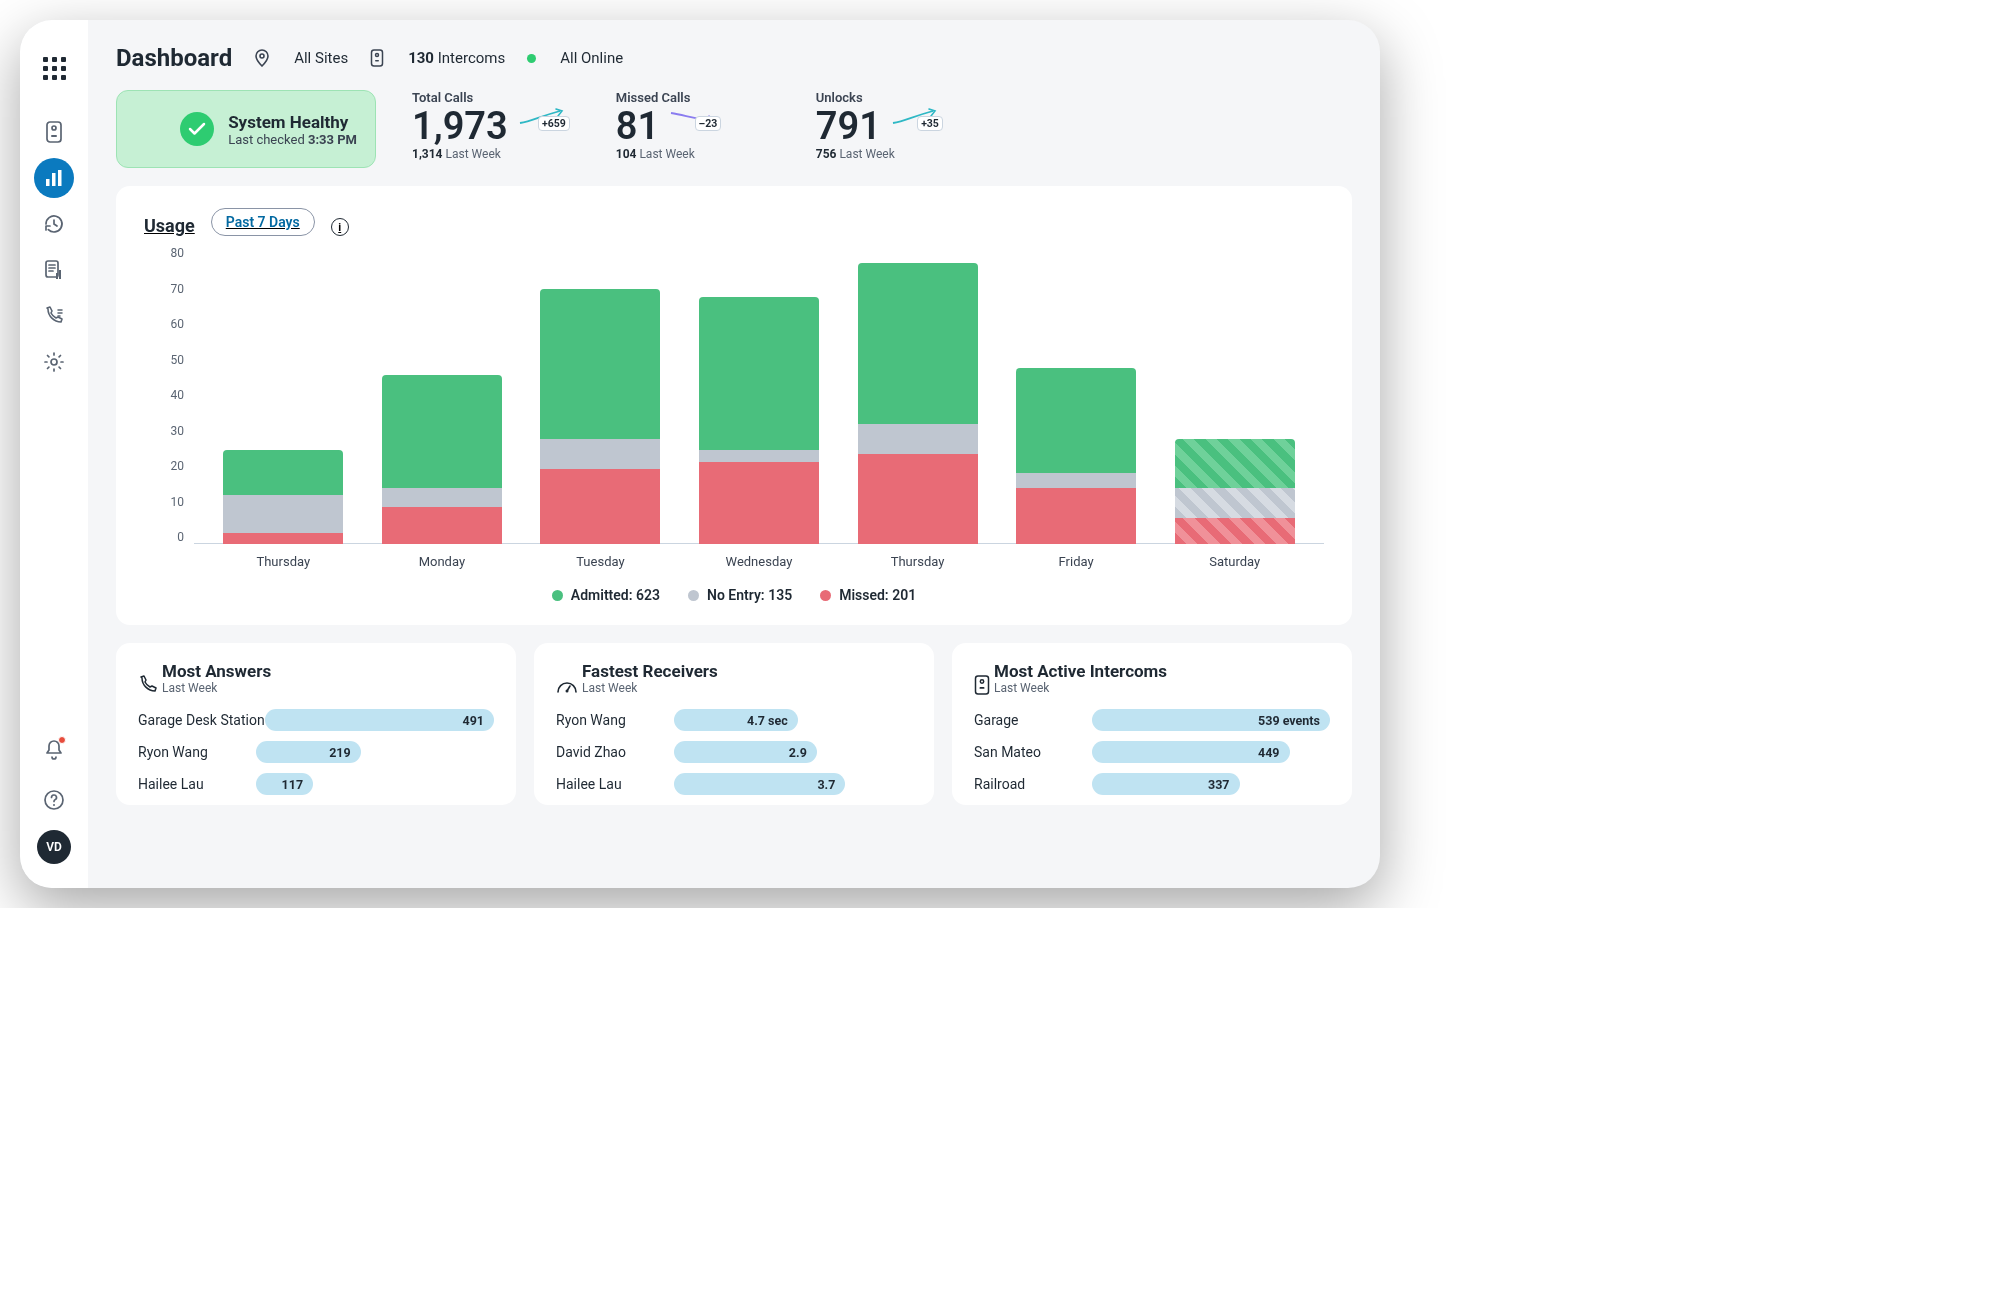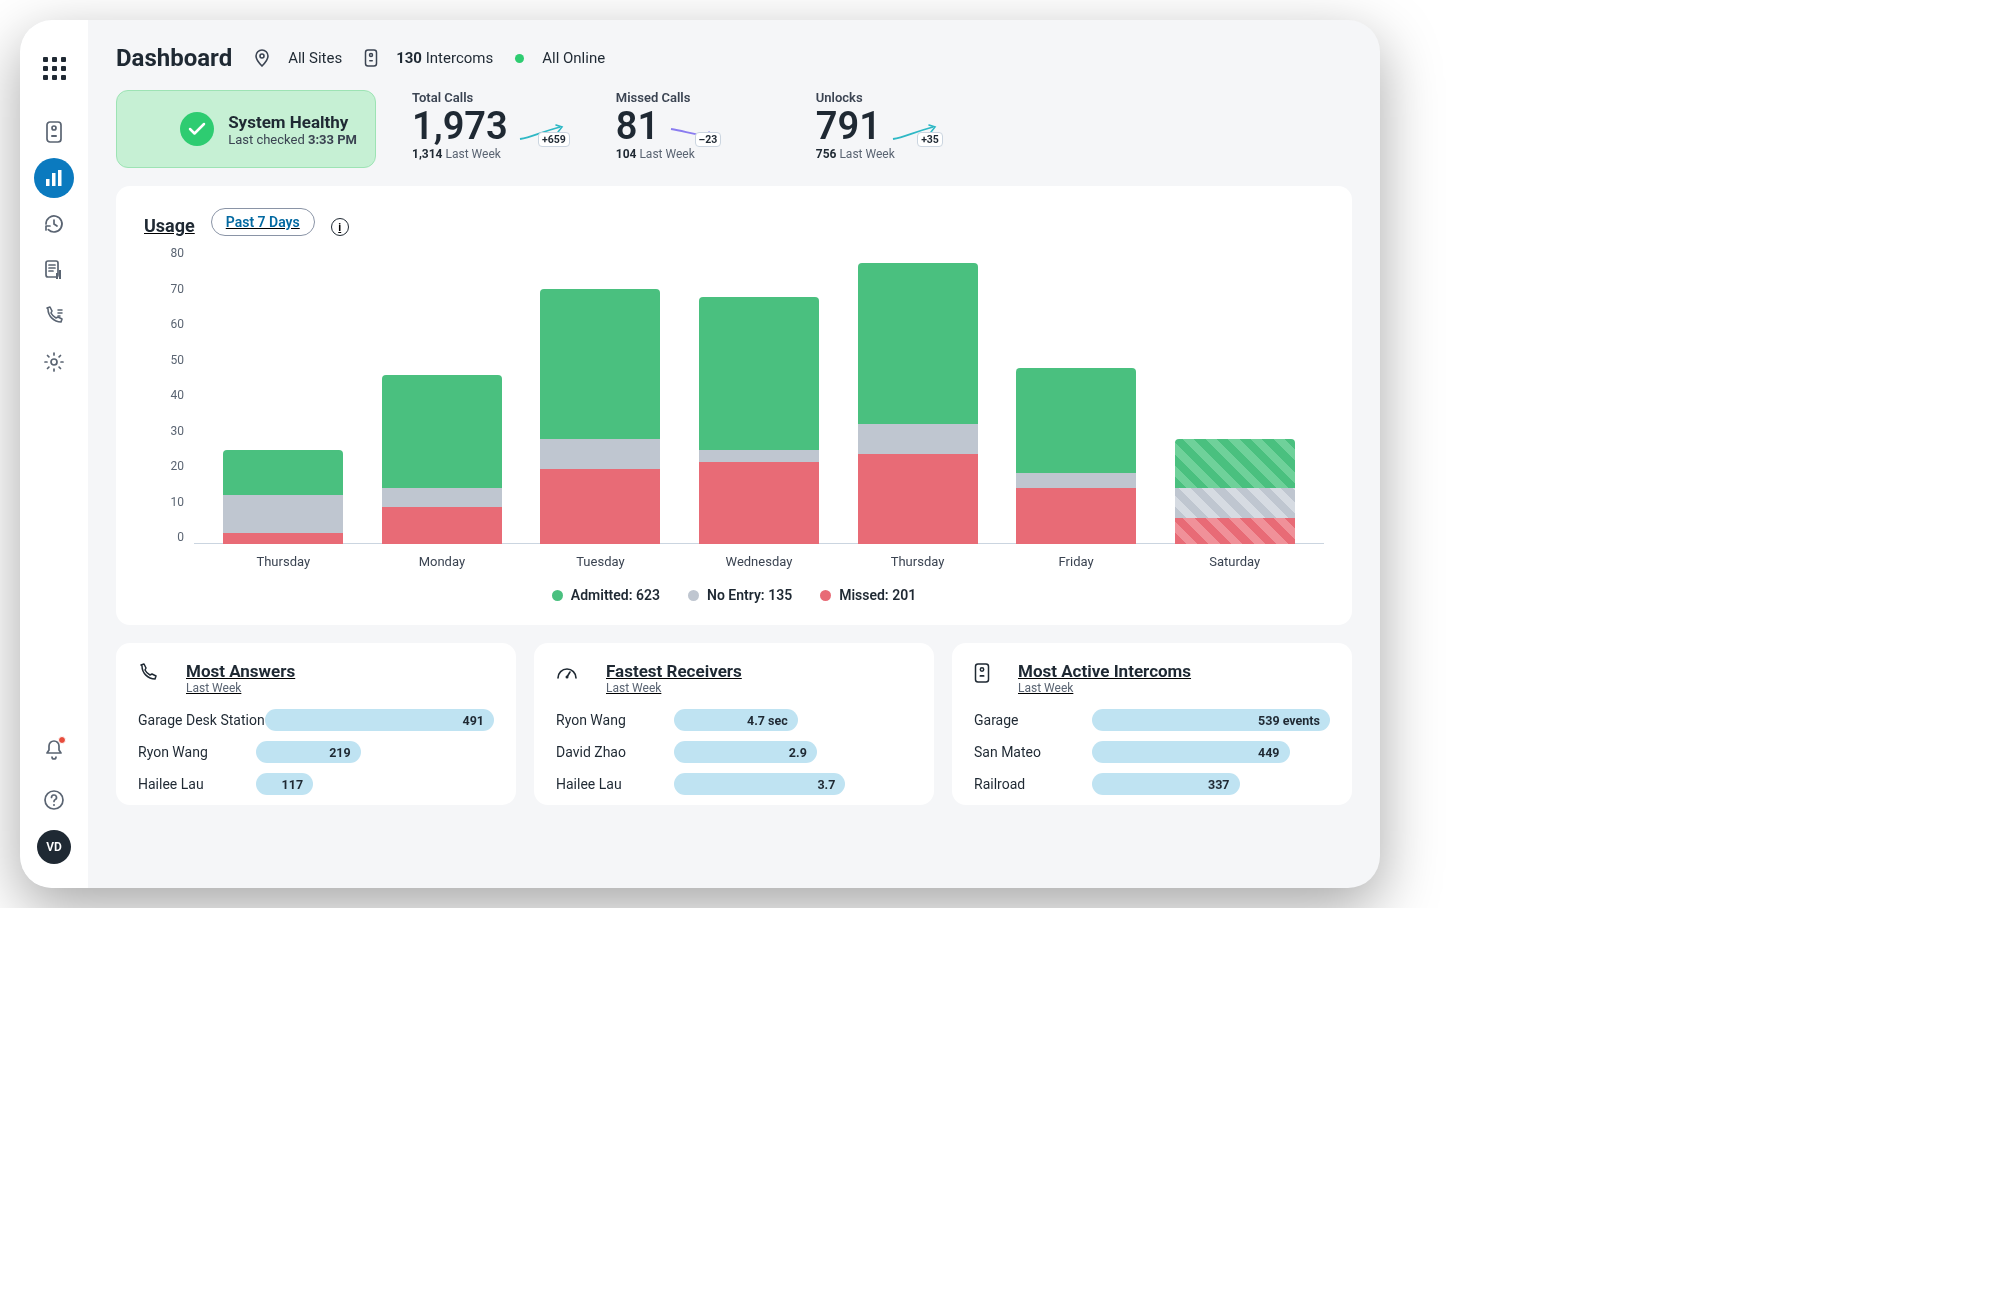--- a/index.html
+++ b/index.html
@@ -12,34 +12,34 @@
   .sb-icon.active { background:#0b7abf; color:#fff; }
   .apps-grid { display:grid; grid-template-columns: repeat(3,5px); grid-template-rows:repeat(3,5px); gap:4px; }
   .apps-grid span { width:5px; height:5px; background:#1f2933; border-radius:1px;}
   .avatar-badge { width:34px; height:34px; border-radius:50%; background:#1f2933; color:#fff; display:flex; align-items:center; justify-content:center; font-size:12px; font-weight:600;}
   .bell-wrap { position:relative; }
   .bell-dot { position:absolute; top:6px; right:8px; width:8px; height:8px; background:#e74c3c; border-radius:50%; border:1.5px solid #fff;}
 
   .content { flex:1; padding: 24px 28px 0 28px; overflow:hidden; }
   .header-row { display:flex; align-items:center; gap:22px; margin-bottom:18px;}
   .page-title { font-size:24px; font-weight:700; color:#1f2933; }
-  .hdr-chip { display:flex; align-items:center; gap:18px; font-size:15px; color:#1f2933;justify-content:flex-end; }
+  .hdr-chip { display:flex; align-items:center; gap:24px; font-size:15px; color:#1f2933;justify-content:flex-end; }
   .hdr-chip .dot { width:9px; height:9px; border-radius:50%; background:#2ecc71; display:inline-block;}
   .hdr-chip svg { color:#3b4452; }
 
   .kpi-row { display:flex; gap:28px; align-items:flex-start; margin-bottom:18px;}
   .health-card { width:260px; height:78px; border-radius:12px; background:#c6f0d4; border:1px solid #9de3b4; display:flex; align-items:center; padding:0 18px; gap:14px;justify-content:flex-end;}
   .check-circle { width:34px; height:34px; border-radius:50%; background:#2ecc71; display:flex; align-items:center; justify-content:center; color:#fff;}
   .health-title { font-size:17px; font-weight:700; color:#1f2933;}
   .health-sub { font-size:13px; color:#3b4452;}
   .health-sub b { font-weight:700;}
 
   .kpi { display:flex; flex-direction:column; gap:2px; min-width:150px;}
   .kpi-label { font-size:13px; color:#3b4452; font-weight:600;}
-  .kpi-value-row { display:flex; align-items:flex-end; gap:10px;}
+  .kpi-value-row { display:flex; align-items:flex-start; gap:10px;}
   .kpi-value { font-size:38px; font-weight:600; color:#1f2933; line-height:1;}
   .trend { position:relative; width:48px; height:22px; }
   .trend svg { position:absolute; inset:0; }
   .trend-badge { position:absolute; bottom:-2px; right:-4px; font-size:10.5px; font-weight:700; background:#fff; border:1px solid #cbd5e0; border-radius:4px; padding:0 3px; color:#1f2933;}
   .trend-badge.neg { color:#1f2933; }
   .kpi-sub { font-size:12px; color:#5a6472;}
   .kpi-sub b { color:#1f2933; font-weight:700;}
 
   .panel { background:#fff; border-radius:14px; padding:22px 28px 22px 28px; }
   .usage-head { display:flex; align-items:flex-end; gap:16px; margin-bottom:8px;text-decoration:underline;}
@@ -64,21 +64,21 @@
   .bar-col.hatched .seg.miss { background: repeating-linear-gradient(45deg,#e86b76,#e86b76 8px,#f09199 8px,#f09199 16px); }
   .x-labels { display:flex; justify-content:space-around; padding:10px 10px 0 60px;}
   .x-labels span { width:120px; text-align:center; font-size:13px; color:#3b4452;}
 
   .legend { display:flex; justify-content:center; gap:28px; margin-top:18px;}
   .legend-item { display:flex; align-items:center; gap:8px; font-size:14px; font-weight:600; color:#1f2933;}
   .legend-dot { width:11px; height:11px; border-radius:50%;}
 
   .cards-row { display:flex; gap:18px; margin-top:18px;}
   .stat-card { flex:1; background:#fff; border-radius:14px; padding:18px 22px 0 22px;}
-  .stat-head { display:flex; align-items:flex-start; gap:28px; margin-bottom:14px;text-decoration:underline;}
+  .stat-head { display:flex; align-items:flex-end; gap:4px; margin-bottom:14px;}
   .stat-head svg { color:#1f2933; margin-top:2px; flex-shrink:0;}
   .stat-title { font-size:17px; font-weight:700; color:#1f2933;}
   .stat-sub { font-size:12px; color:#5a6472;}
   .stat-row { display:flex; align-items:center; margin-bottom:10px; gap:0;}
   .stat-name { font-size:14px; color:#1f2933; min-width:118px; }
   .stat-bar-wrap { flex:1; position:relative; height:22px;}
   .stat-bar { position:absolute; left:0; top:0; height:22px; background:#bfe3f2; border-radius:11px; display:flex; align-items:center; justify-content:flex-end; padding-right:10px; font-size:12.5px; font-weight:700; color:#1f2933; }
 </style>
 </head>
 <body>

